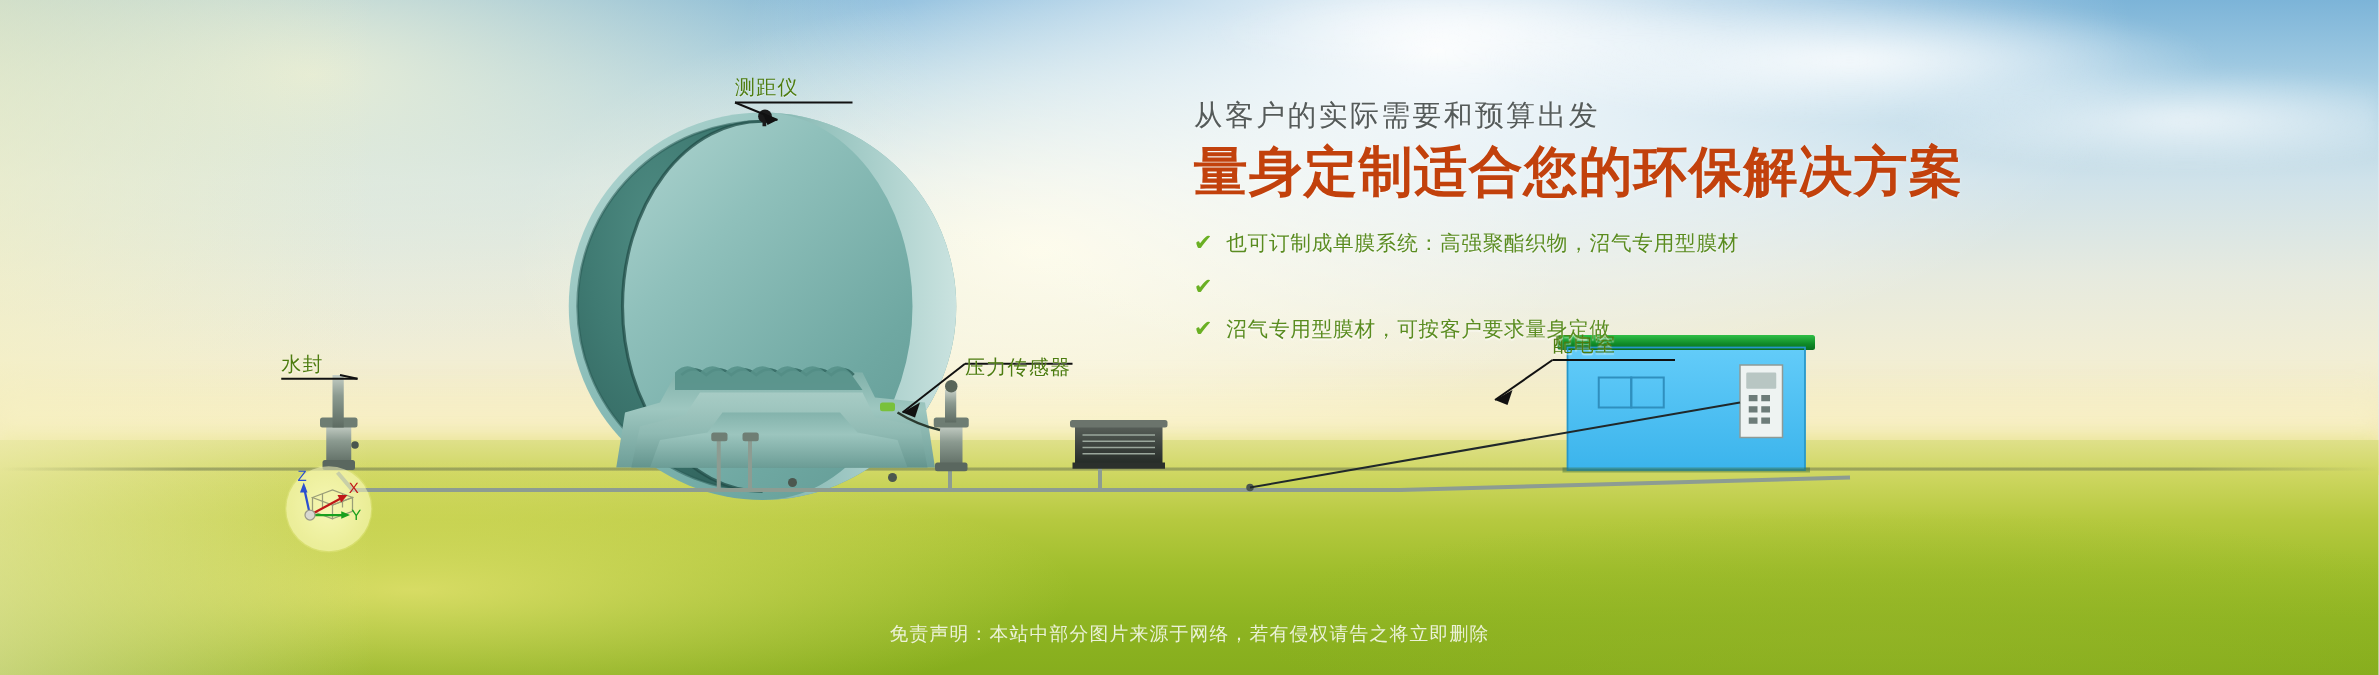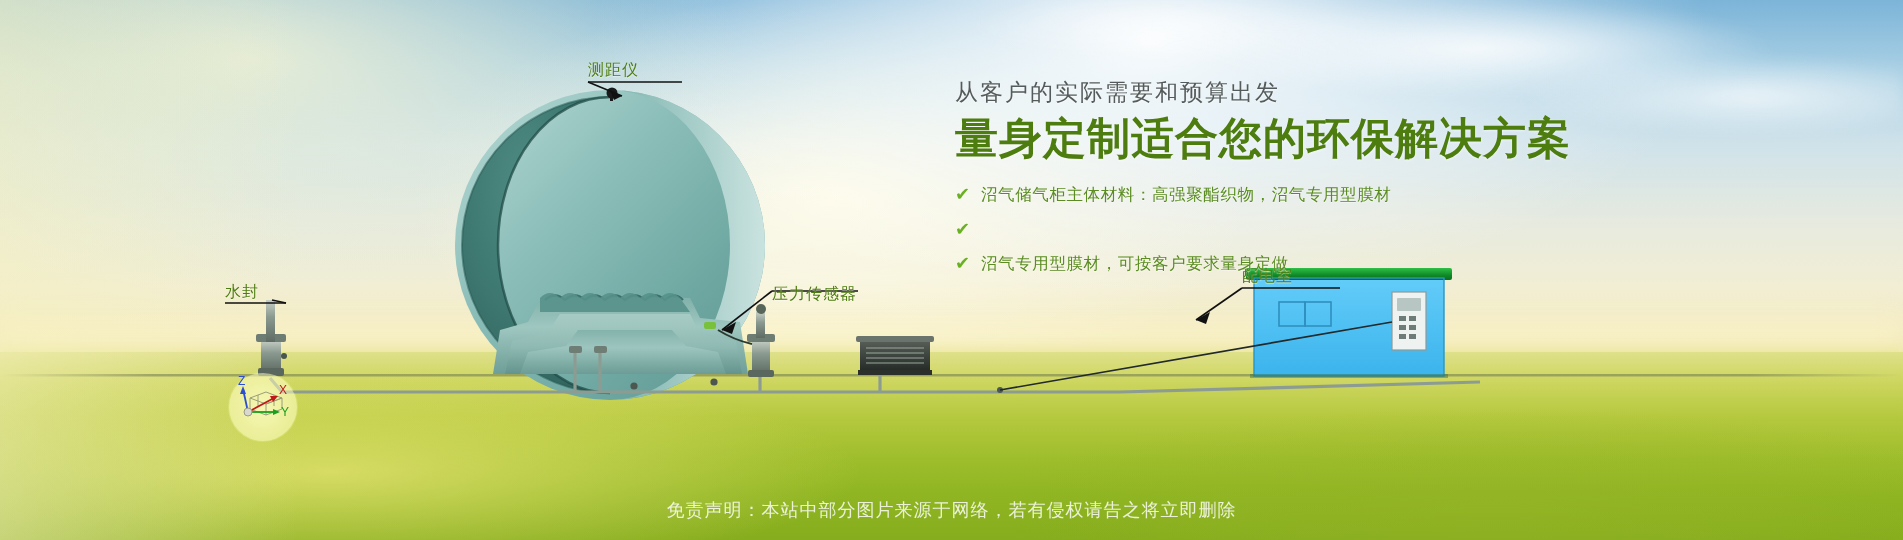--- a/index.html
+++ b/index.html
@@ -62,21 +62,21 @@
   
   .copy {
     position: absolute; left: 955px; top: 78px; width: 820px;
   }
   .copy .eyebrow {
     font-size: 23px; color: #555b5a; letter-spacing: 2px;
     line-height: 1.3; white-space: nowrap;
     text-shadow: 0 1px 2px rgba(255,255,255,0.7);
   }
   .copy .headline {
-    font-size: 43px; font-weight: bold; color: #4d7c0f;
+    font-size: 43px; font-weight: bold; color: #c2410c;
     letter-spacing: 1px; line-height: 1.25; margin-top: 4px;
     white-space: nowrap;
     text-shadow: 0 1px 3px rgba(255,255,255,0.55);
   }
   .bullets { margin-top: 18px; }
   .bullet {
     display: flex; align-items: center; gap: 9px;
     margin-bottom: 15px; white-space: nowrap;
   }
   .bullet .check {
@@ -96,21 +96,21 @@
     text-shadow: 0 1px 1px rgba(255,255,255,0.55);
   }
   #lbl-rangefinder { left: 588px; top: 60px; }
   #lbl-waterseal   { left: 225px; top: 282px; }
   #lbl-pressure    { left: 772px; top: 284px; }
   #lbl-powerroom   { left: 1242px; top: 266px; }
 
   
   .disclaimer {
     position: absolute; left: 0; top: 498px; width: 1903px;
-    text-align: center; font-size: 18px; letter-spacing: 1px;
+    text-align: center; font-size: 15px; letter-spacing: 1px;
     color: rgba(255,255,255,0.82);
   }
 
   
   .gizmo-glow {
     position: absolute; left: 228px; top: 372px;
     width: 70px; height: 70px; border-radius: 50%;
     background: radial-gradient(circle, rgba(250,250,190,0.85) 0%, rgba(245,245,160,0.35) 60%, rgba(240,240,140,0) 100%);
   }
 </style>
@@ -334,21 +334,21 @@
   <div class="lbl" id="lbl-pressure">压力传感器</div>
   <div class="lbl" id="lbl-powerroom">配电室</div>
 
   <div class="copy">
     <div class="eyebrow">从客户的实际需要和预算出发</div>
     <div class="headline">量身定制适合您的环保解决方案</div>
 
     <div class="bullets">
       <div class="bullet">
         <span class="check">✔</span>
-        <span class="btext">沼气储气柜主体材料：高强聚酯织物，沼气专用型膜材</span>
+        <span class="btext">也可订制成单膜系统：高强聚酯织物，沼气专用型膜材</span>
       </div>
       <div class="bullet">
         <span class="check">✔</span>
       </div>
       <div class="bullet">
         <span class="check">✔</span>
         <span class="btext">沼气专用型膜材，可按客户要求量身定做</span>
       </div>
     </div>
   </div>

